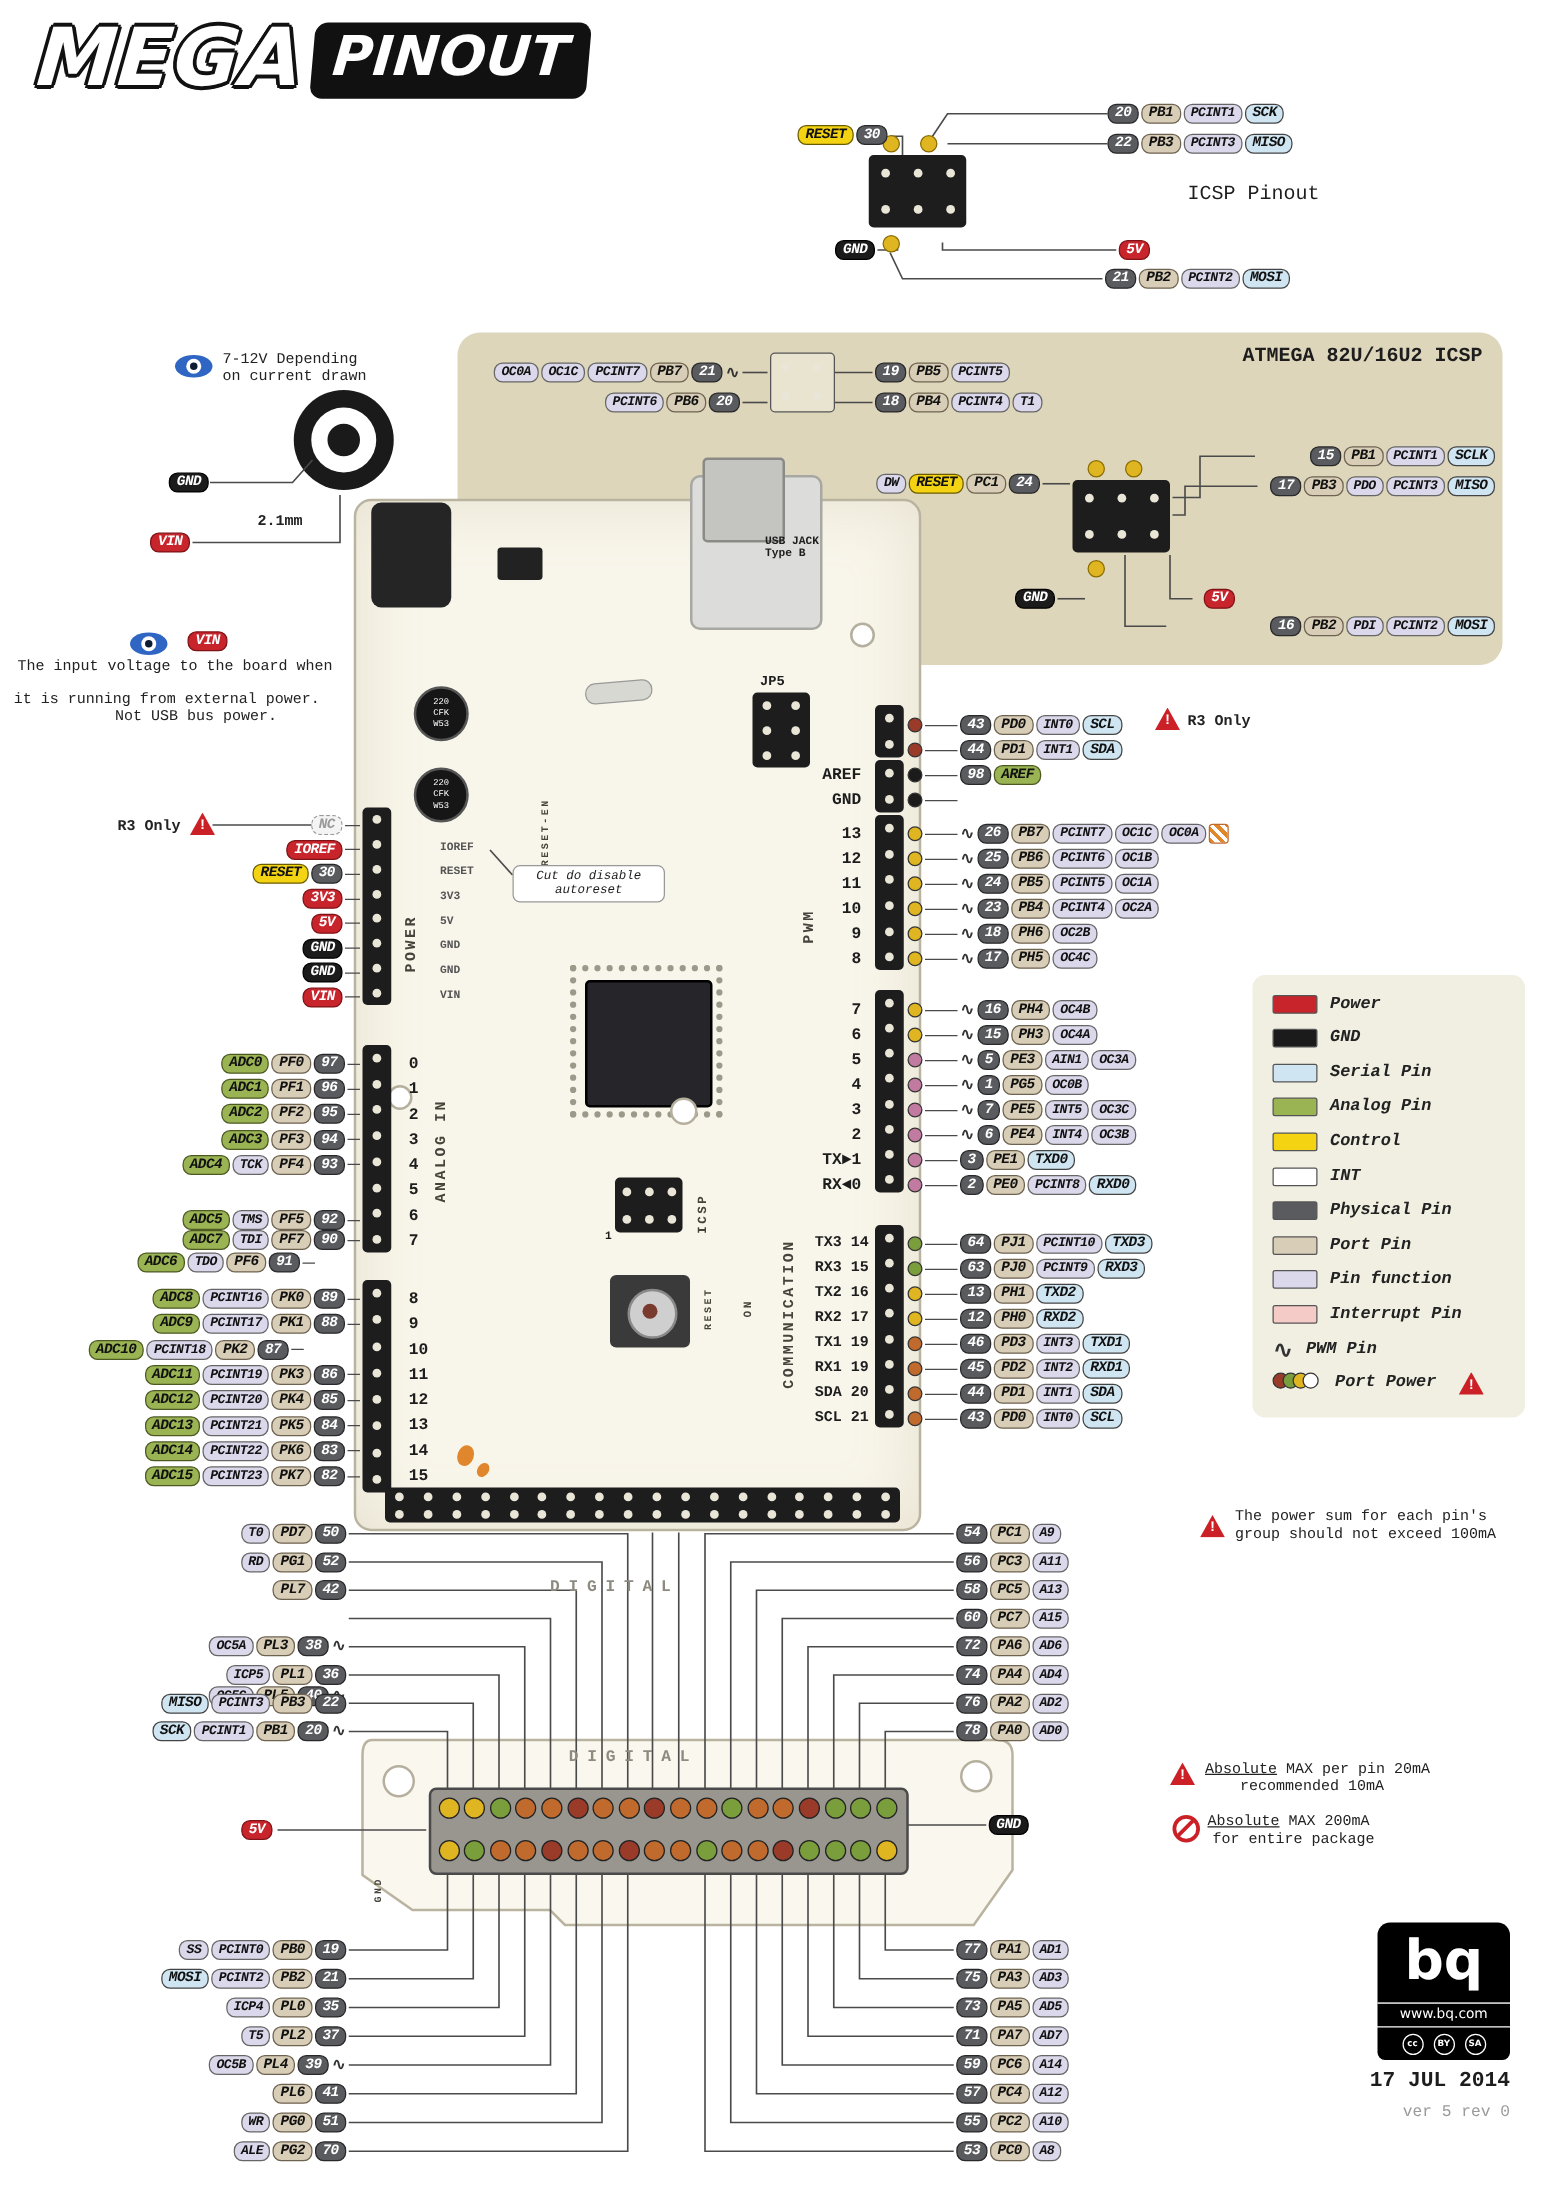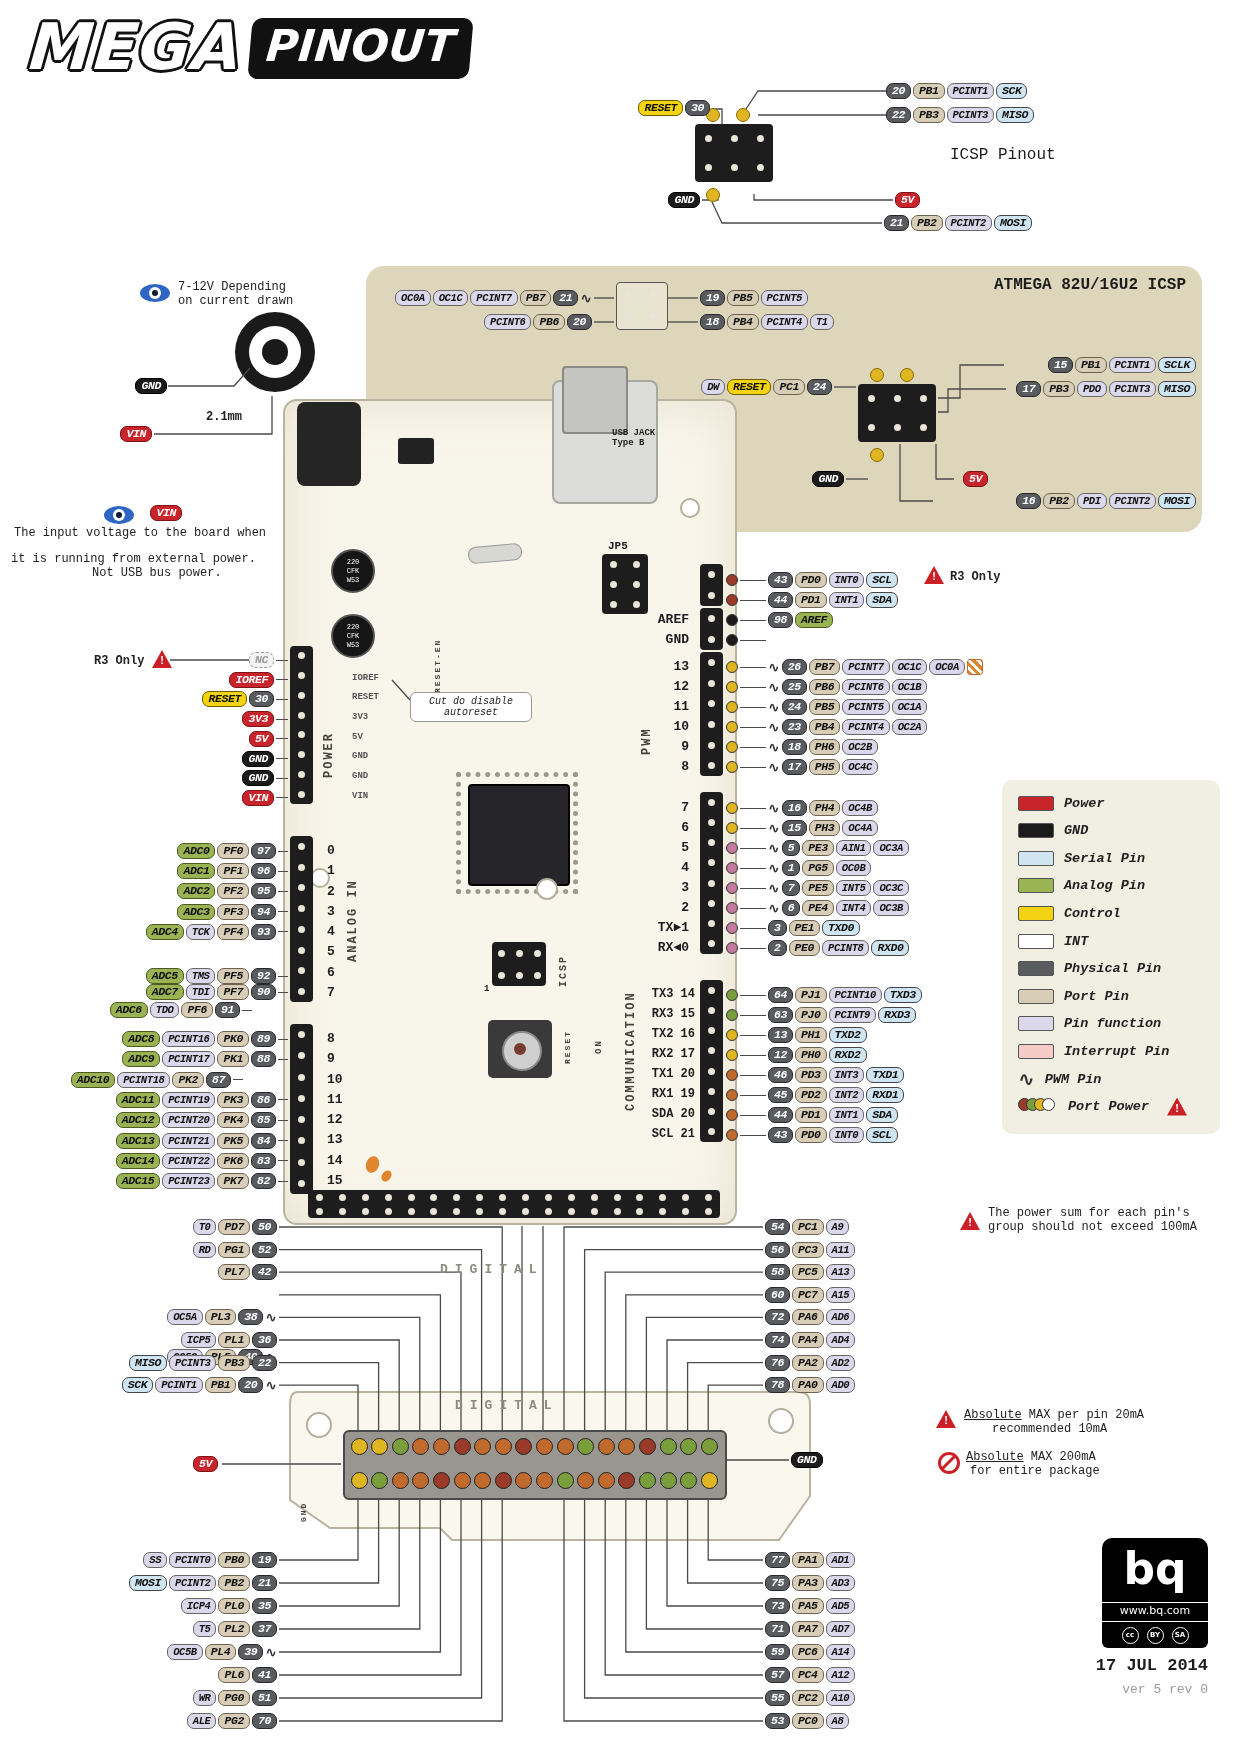--- a/index.html
+++ b/index.html
@@ -893,21 +893,21 @@
 <div class="num " style="top: 840px; right: 551px;">5</div>
 <div class="num " style="top: 860px; right: 551px;">4</div>
 <div class="num " style="top: 880px; right: 551px;">3</div>
 <div class="num " style="top: 900px; right: 551px;">2</div>
 <div class="num " style="top: 920px; right: 551px;">TX►1</div>
 <div class="num " style="top: 940px; right: 551px;">RX◄0</div>
 <div class="num comm" style="top: 987px; right: 545px;">TX3 14</div>
 <div class="num comm" style="top: 1007px; right: 545px; text-align: center;">RX3 15</div>
 <div class="num comm" style="top: 1027px; right: 545px;">TX2 16</div>
 <div class="num comm" style="top: 1047px; right: 545px;">RX2 17</div>
-<div class="num comm" style="top: 1067px; right: 545px;">TX1 20</div>
+<div class="num comm" style="top: 1067px; right: 545px;">TX1 19</div>
 <div class="num comm" style="top: 1087px; right: 545px;">RX1 19</div>
 <div class="num comm" style="top: 1107px; right: 545px;">SDA 20</div>
 <div class="num comm" style="top: 1127px; right: 545px;">SCL 21</div>
 <div class="num " style="top: 843px; left: 327px;">0</div>
 <div class="num " style="top: 863px; left: 327px;">1</div>
 <div class="num " style="top: 884px; left: 327px;">2</div>
 <div class="num " style="top: 904px; left: 327px;">3</div>
 <div class="num " style="top: 924px; left: 327px;">4</div>
 <div class="num " style="top: 944px; left: 327px;">5</div>
 <div class="num " style="top: 965px; left: 327px;">6</div>

